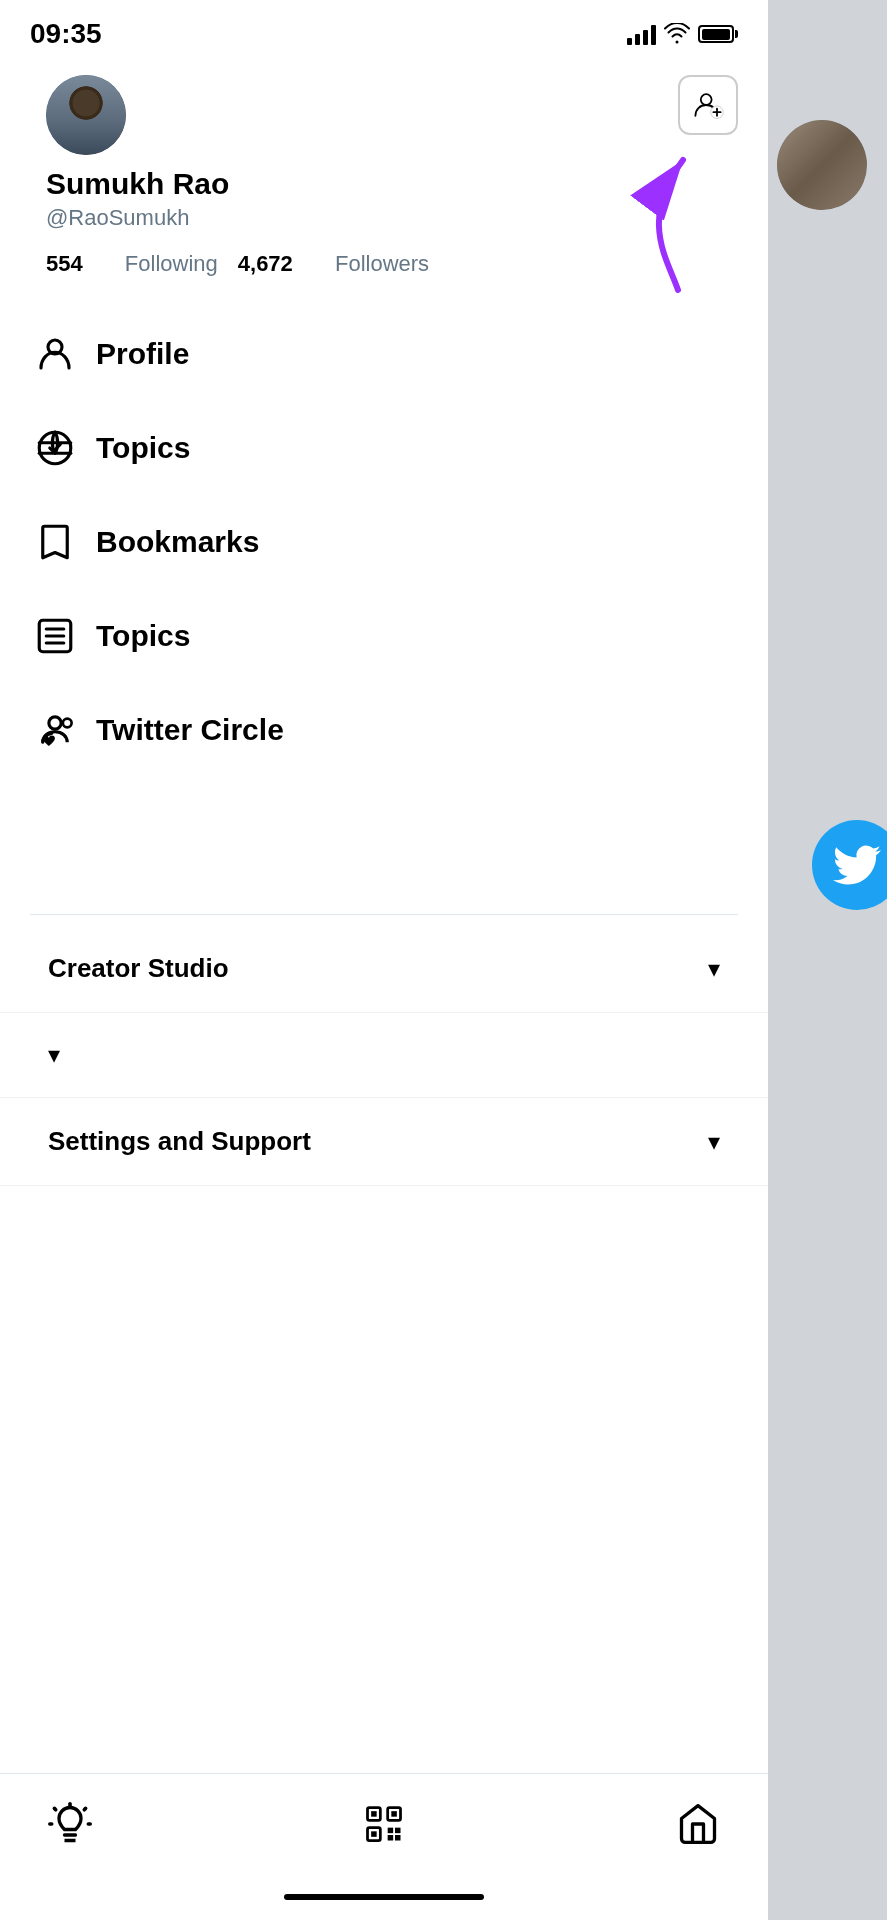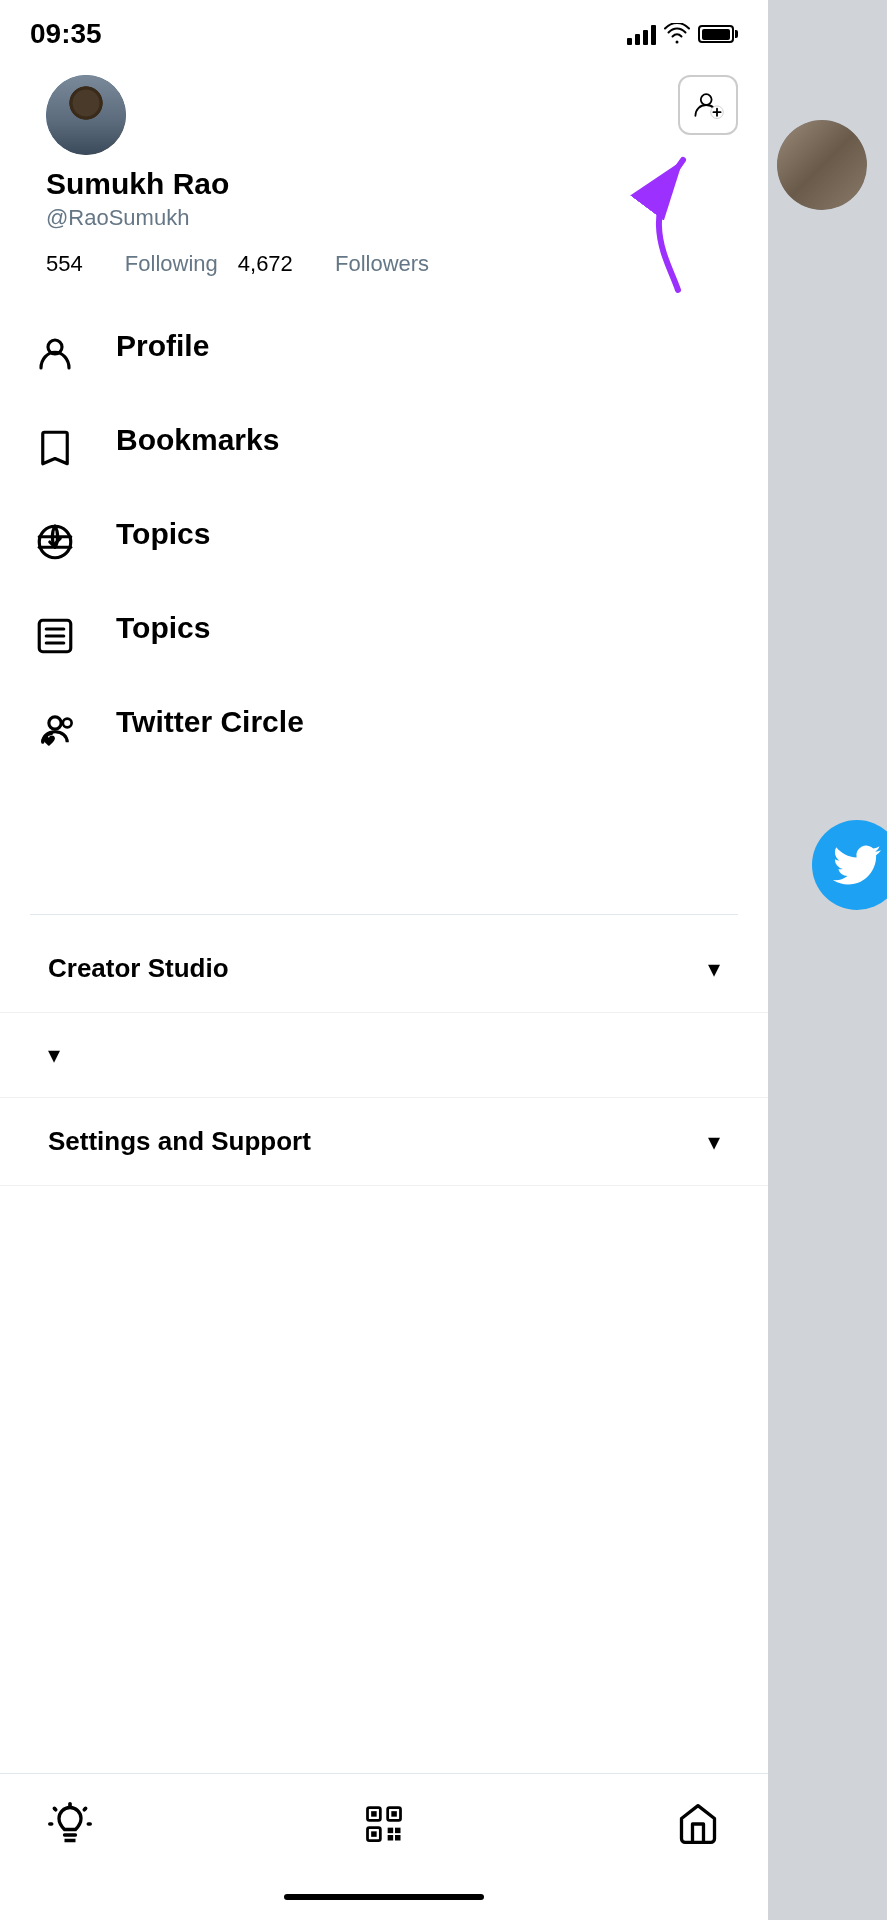--- a/index.html
+++ b/index.html
@@ -222,40 +222,41 @@
       margin-bottom: 20px;
     }
 
     .profile-stats {
       display: flex;
       gap: 20px;
       font-size: 22px;
     }
 
     .stat-count {
-      font-weight: 400;
+      font-weight: 700;
       color: #000;
     }
 
     .stat-label {
       color: #657786;
       margin-left: 36px;
     }
 
     
     .nav-menu {
       padding: 10px 0;
       flex: 1;
     }
 
     .nav-item {
       display: flex;
+      align-items: center;
       padding: 22px 30px;
       cursor: pointer;
-      gap: 36px;
+      gap: 16px;
     }
 
     .nav-icon {
       width: 50px;
       height: 50px;
       display: flex;
       align-items: center;
       justify-content: center;
       flex-shrink: 0;
     }
@@ -442,38 +443,38 @@
           <circle cx="12" cy="8" r="4"></circle>
           <path d="M4 20c0-5 3.6-9 8-9s8 4 8 9" stroke-linecap="round"></path>
         </svg>
       </div>
       <span class="nav-label">Profile</span>
     </div>
 
     <div class="nav-item">
       <div class="nav-icon">
         <svg viewBox="0 0 24 24" xmlns="http://www.w3.org/2000/svg">
-          <path d="M6 3h12a1 1 0 011 1v17l-7-3-7 3V4a1 1 0 011-1z" stroke-linecap="round" stroke-linejoin="round"></path>
-        </svg>
-      </div>
-      <span class="nav-label">Bookmarks</span>
-    </div>
-
-    <div class="nav-item">
-      <div class="nav-icon">
-        <svg viewBox="0 0 24 24" xmlns="http://www.w3.org/2000/svg">
           <circle cx="12" cy="12" r="9"></circle>
           <path d="M9 12l2 2 4-4" stroke-linecap="round" stroke-linejoin="round"></path>
           <path d="M12 3c2 3 2 9 0 12" stroke-linecap="round"></path>
           <path d="M12 3c-2 3-2 9 0 12" stroke-linecap="round"></path>
           <line x1="3" y1="9" x2="21" y2="9" stroke-linecap="round"></line>
           <line x1="3" y1="15" x2="21" y2="15" stroke-linecap="round"></line>
         </svg>
       </div>
       <span class="nav-label">Topics</span>
+    </div>
+
+    <div class="nav-item">
+      <div class="nav-icon">
+        <svg viewBox="0 0 24 24" xmlns="http://www.w3.org/2000/svg">
+          <path d="M6 3h12a1 1 0 011 1v17l-7-3-7 3V4a1 1 0 011-1z" stroke-linecap="round" stroke-linejoin="round"></path>
+        </svg>
+      </div>
+      <span class="nav-label">Bookmarks</span>
     </div>
 
     <div class="nav-item">
       <div class="nav-icon">
         <svg viewBox="0 0 24 24" xmlns="http://www.w3.org/2000/svg">
           <rect x="3" y="3" width="18" height="18" rx="2"></rect>
           <line x1="7" y1="8" x2="17" y2="8" stroke-linecap="round"></line>
           <line x1="7" y1="12" x2="17" y2="12" stroke-linecap="round"></line>
           <line x1="7" y1="16" x2="17" y2="16" stroke-linecap="round"></line>
         </svg>

